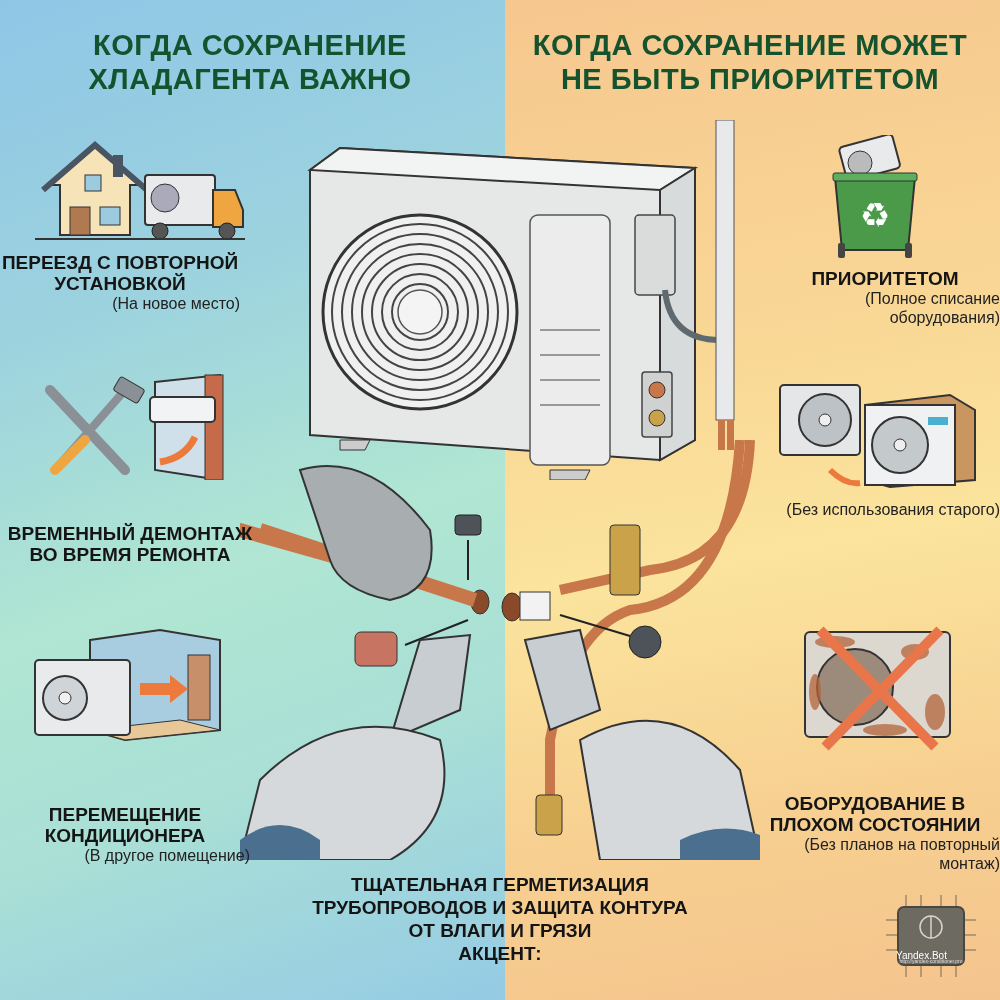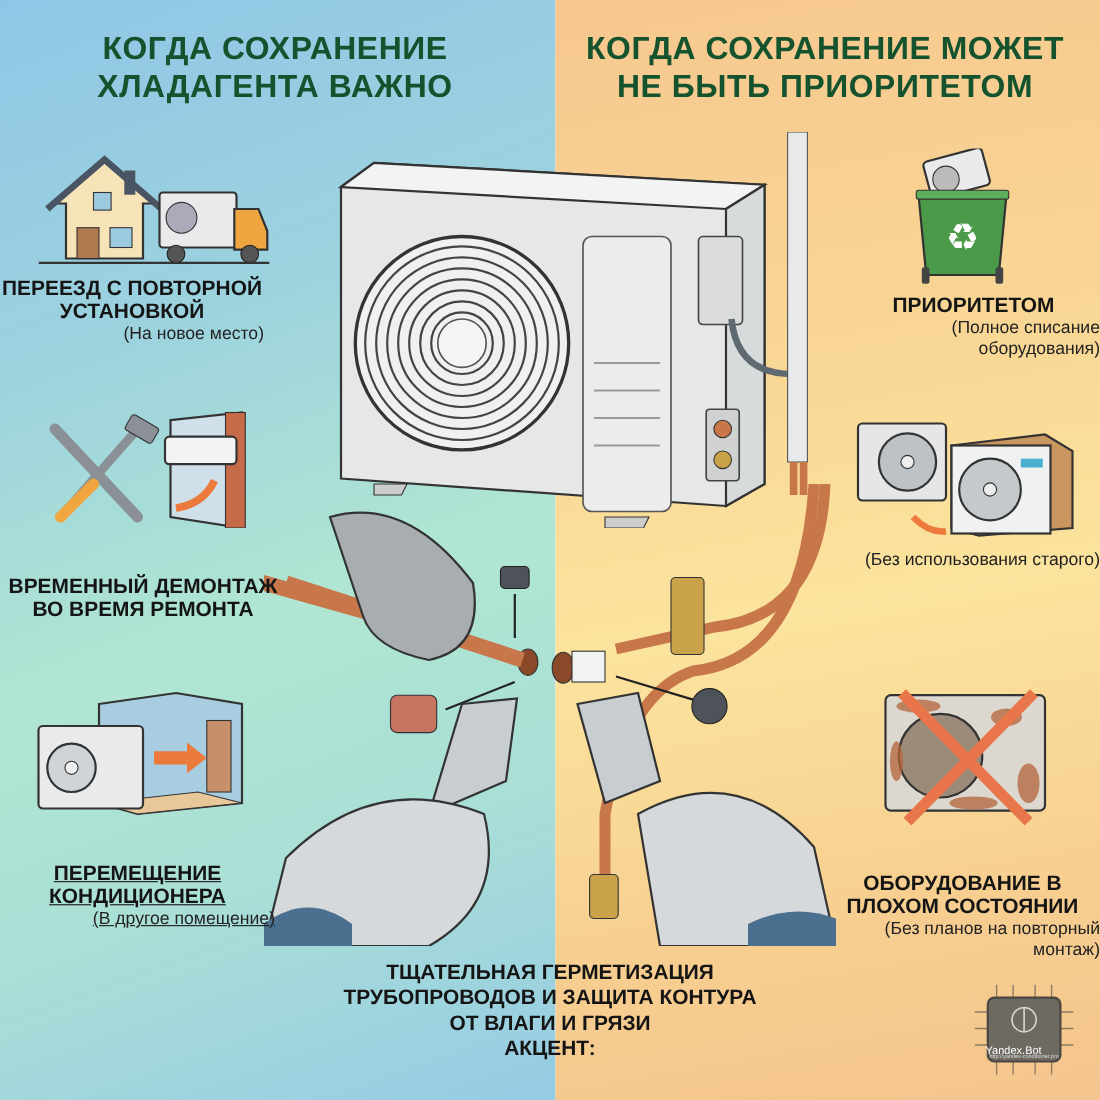--- a/index.html
+++ b/index.html
@@ -23,21 +23,21 @@
     color: #14532d;
   }
   .heading.left { left: 40px; width: 420px; }
   .heading.right { left: 520px; width: 460px; }
 
   .item { position: absolute; text-align: center; }
   .item .title { font-weight: bold; font-size: 19px; line-height: 21px; color: #151515; }
   .item .sub { font-size: 16px; line-height: 19px; color: #222; text-align: right; }
   .item-1 { left: 0; top: 252px; width: 240px; }
   .item-2 { left: 0; top: 495px; width: 260px; margin-top: 28px; }
-  .item-3 { left: 0; top: 784px; width: 250px; text-decoration: underline; }
+  .item-3 { left: 0; top: 804px; width: 250px; }
   .item-4 { left: 770px; top: 268px; width: 230px; }
   .item-5 { left: 770px; top: 500px; width: 230px; }
   .item-6 { left: 750px; top: 765px; width: 250px; margin-top: 28px; }
 
   .accent {
     position: absolute; left: 300px; top: 873px; width: 400px; text-align: center;
     font-weight: bold; font-size: 19px; line-height: 23px; color: #151515;
   }
   .icon { position: absolute; }
   svg { display: block; }

